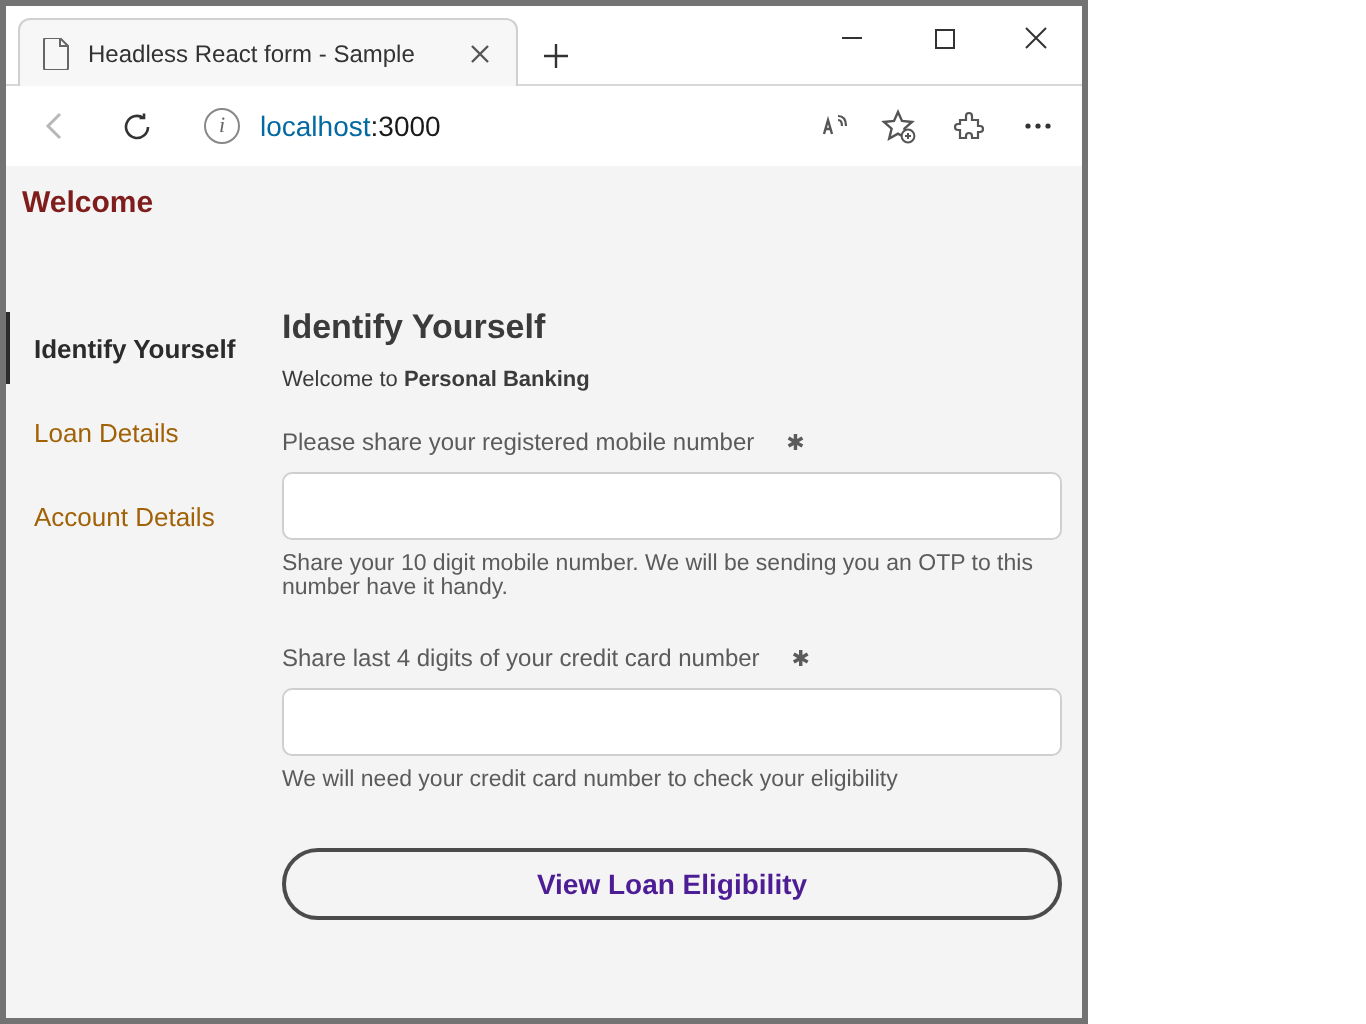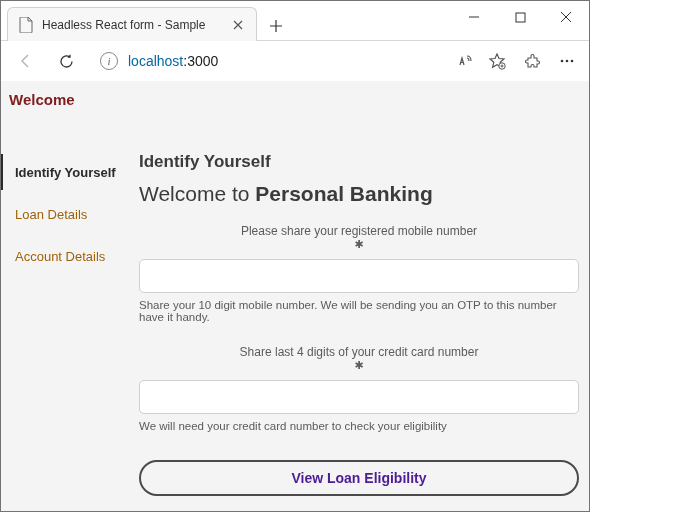--- a/index.html
+++ b/index.html
@@ -1,17 +1,17 @@
 <!DOCTYPE html>
 <html><head>
 <meta charset="utf-8">
 <style>
   * { box-sizing: border-box; margin: 0; padding: 0; }
   html, body { width: 683px; height: 512px; font-family: "Segoe UI", Arial, sans-serif; background: #fff; overflow: hidden; }
-  .window { width: 590px; height: 512px; border: 1px solid #737373; background: #fff; display: flex; flex-direction: column; }
+  .window { width: 544px; height: 512px; border: 3px solid #737373; background: #fff; display: flex; flex-direction: column; }
 
   
   .titlebar { height: 40px; background: #fff; display: flex; align-items: flex-start; border-bottom: 1px solid #d8d8d8; }
   .tab-area { display: flex; align-items: flex-end; height: 40px; padding-left: 6px; flex: 0 0 auto; }
   .tab { display: flex; align-items: center; height: 34px; margin-top: 6px; padding: 0 10px 0 10px; background: #f7f7f7; border: 1px solid #d0d0d0; border-bottom: none; border-top-left-radius: 6px; border-top-right-radius: 6px; font-size: 12px; color: #333; width: 250px; }
   .tab .fav { width: 16px; height: 16px; margin-right: 8px; display: flex; align-items: center; justify-content: center; }
   .tab .title { flex: 1; white-space: nowrap; overflow: hidden; text-overflow: ellipsis; }
   .tab .close { width: 16px; height: 16px; display: flex; align-items: center; justify-content: center; color: #555; }
   .newtab { width: 30px; height: 30px; display: flex; align-items: center; justify-content: center; margin-left: 4px; margin-top: 7px; color: #333; }
   .win-controls { margin-left: auto; display: flex; }
@@ -31,24 +31,24 @@
   
   .page { flex: 1; background: #f4f4f4; padding: 0; overflow: auto; }
   .page-inner { padding: 0; }
   .welcome-hdr { font-size: 15px; font-weight: 700; color: #7f1d1d; padding: 10px 8px 8px 8px; }
   .layout { display: flex; margin-top: 28px; }
   .sidebar { width: 132px; flex-shrink: 0; padding-top: 10px; }
   .side-item { height: 36px; display: flex; align-items: center; padding-left: 12px; font-size: 13px; color: #a16207; border-left: 2px solid transparent; cursor: pointer; margin-bottom: 6px; }
   .side-item.active { color: #2b2b2b; font-weight: 600; border-left: 2px solid #2b2b2b; }
   .main { flex: 1; padding: 0 10px 20px 6px; }
   .h-main { font-size: 17px; font-weight: 600; color: #3b3b3b; margin: 8px 0 10px 0; }
-  .h-sub { font-size: 21px; color: #3b3b3b; margin-bottom: 18px; }
+  .h-sub { font-size: 11px; color: #3b3b3b; margin-bottom: 18px; }
   .h-sub .bold { font-weight: 700; }
   .field { margin-bottom: 22px; }
-  .f-label { font-size: 12px; color: #5b5b5b; margin-bottom: 8px; display: flex; align-items: center; gap: 0; flex-direction: column; }
+  .f-label { font-size: 12px; color: #5b5b5b; margin-bottom: 8px; display: flex; align-items: center; gap: 16px; }
   .req-star { color: #5b5b5b; font-size: 11px; }
   .f-input { width: 100%; height: 34px; border: 1px solid #cfcfcf; border-radius: 5px; background: #fff; padding: 0 10px; font-size: 14px; }
   .f-help { font-size: 11.5px; color: #5b5b5b; margin-top: 6px; }
   .cta { width: 100%; height: 36px; border: 2px solid #4b4b4b; border-radius: 18px; background: transparent; font-size: 14px; font-weight: 700; color: #4c1d95; cursor: pointer; margin-top: 6px; }
 
   svg { display: block; }
 </style>
 </head>
 <body>
 

